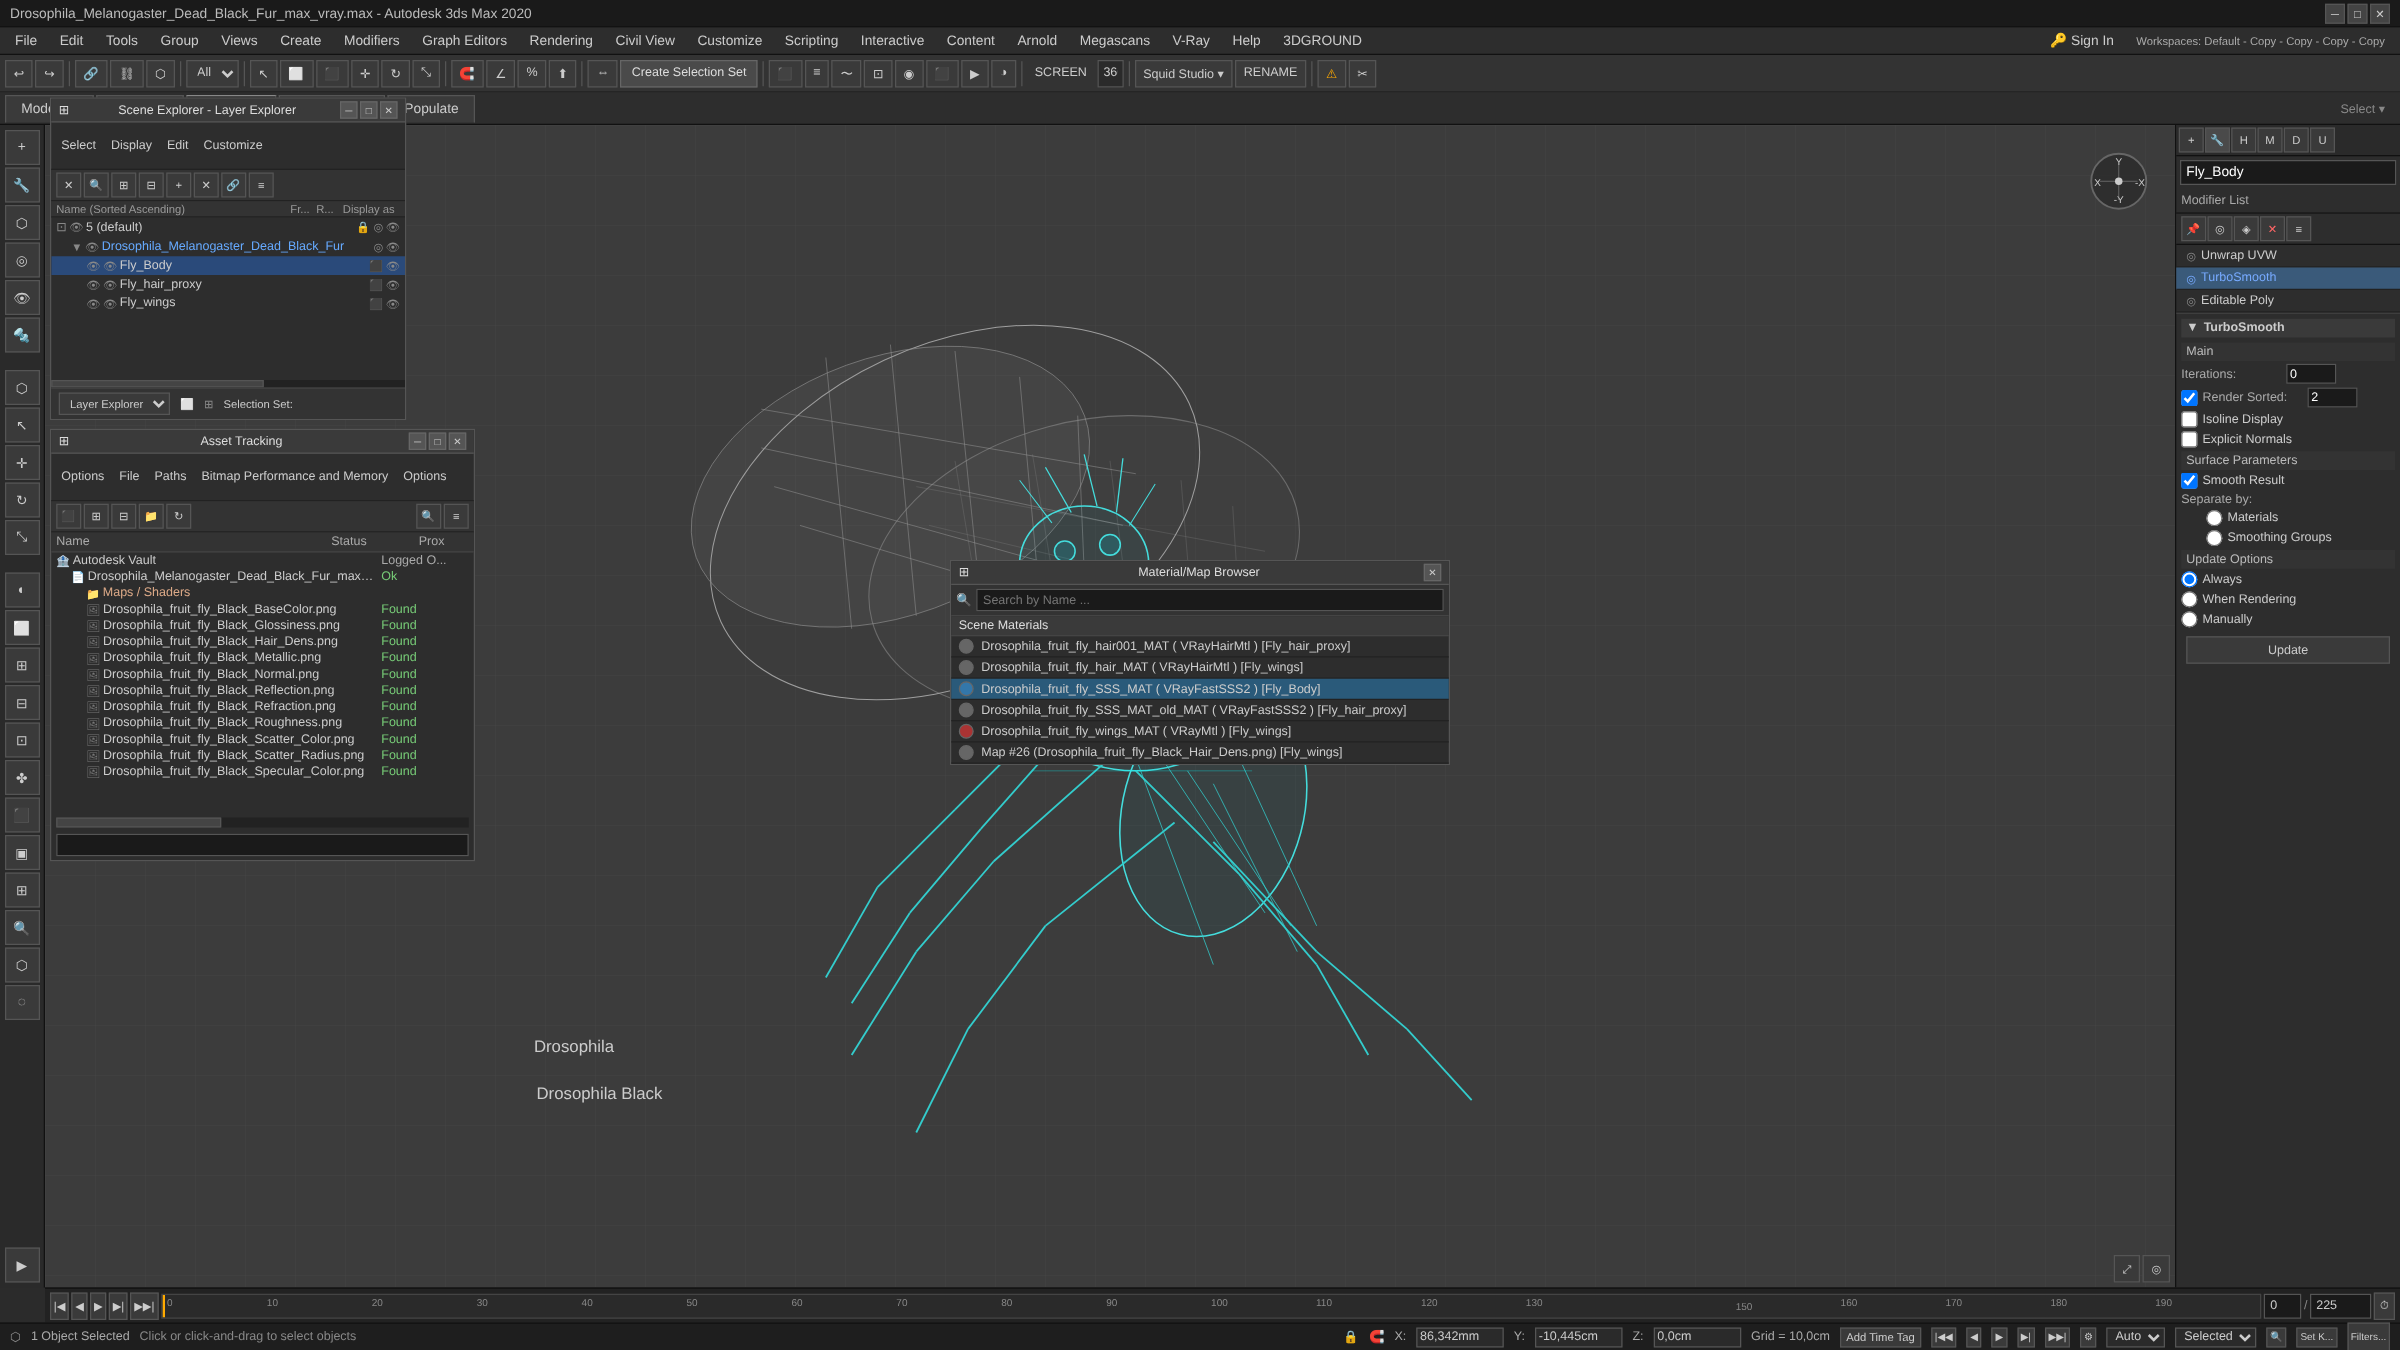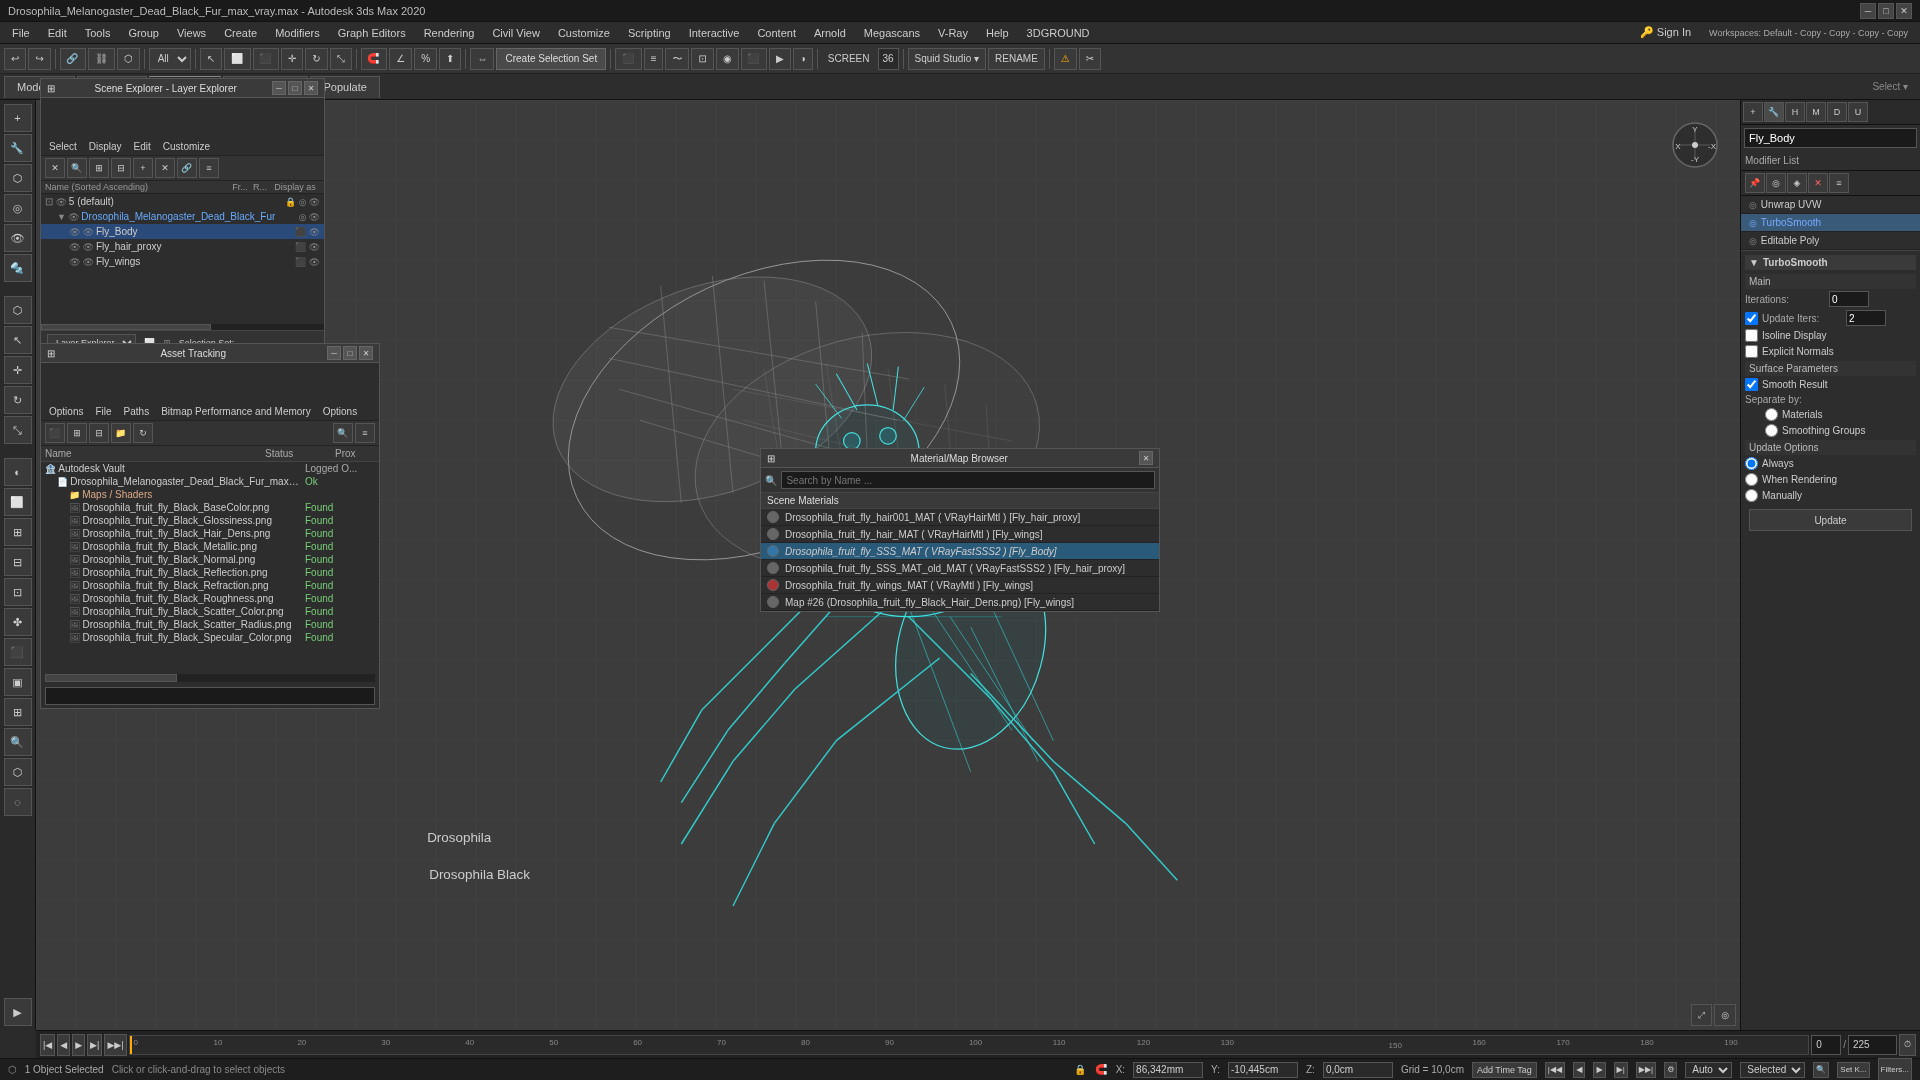--- a/index.html
+++ b/index.html
@@ -283,25 +283,24 @@
       background: #333;
       border-bottom: 1px solid #222;
     }
     .se-menu {
       display: flex;
       padding: 1px 4px;
       gap: 4px;
       border-bottom: 1px solid #222;
     }
     .se-menu-item {
-      padding: 2px 4px;
+      padding: 12px 4px;
       cursor: pointer;
       font-size: 10px;
       color: #ccc;
-      margin-top: 40px;
     }
     .se-list {
       overflow-y: auto;
       height: 130px;
     }
     .se-item {
       padding: 2px 4px;
       cursor: pointer;
       display: flex;
       align-items: center;
@@ -397,21 +396,21 @@
     }
     .mb-item {
       padding: 2px 6px;
       font-size: 10px;
       cursor: pointer;
       display: flex;
       align-items: center;
       gap: 6px;
       border-bottom: 1px solid #222;
     }
-    .mb-item.selected { background: #2a5a7a; font-style: italic; }
+    .mb-item.selected { background: #2a5a7a; }
     .mb-dot { width: 12px; height: 12px; border-radius: 50%; border: 1px solid #666; flex-shrink: 0; }
     .mb-dot.red { background: #a33; }
     .mb-dot.gray { background: #666; }
     .mb-dot.blue { background: #37a; }
 
     
     #compass {
       position: absolute;
       top: 20px; right: 20px;
       width: 50px; height: 50px;
@@ -826,21 +825,21 @@
         <span>▼</span>
         <span>TurboSmooth</span>
       </div>
       <div class="param-subsection">Main</div>
       <div class="param-row">
         <span class="param-label">Iterations:</span>
         <input class="param-input" value="0" style="">
       </div>
       <div class="param-row">
         <input type="checkbox" checked="" class="param-checkbox" style="">
-        <span class="param-label">Update Iters:</span>
+        <span class="param-label">Render Sorted:</span>
         <input class="param-input" value="2" style="">
       </div>
       <div class="param-row">
         <input type="checkbox" class="param-checkbox" style="">
         <span>Isoline Display</span>
       </div>
       <div class="param-row">
         <input type="checkbox" class="param-checkbox" style="">
         <span>Explicit Normals</span>
       </div>

